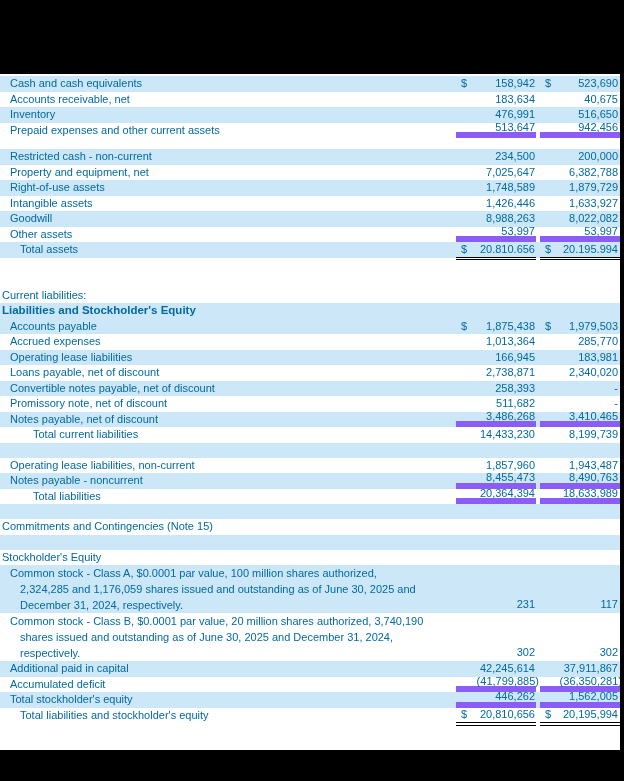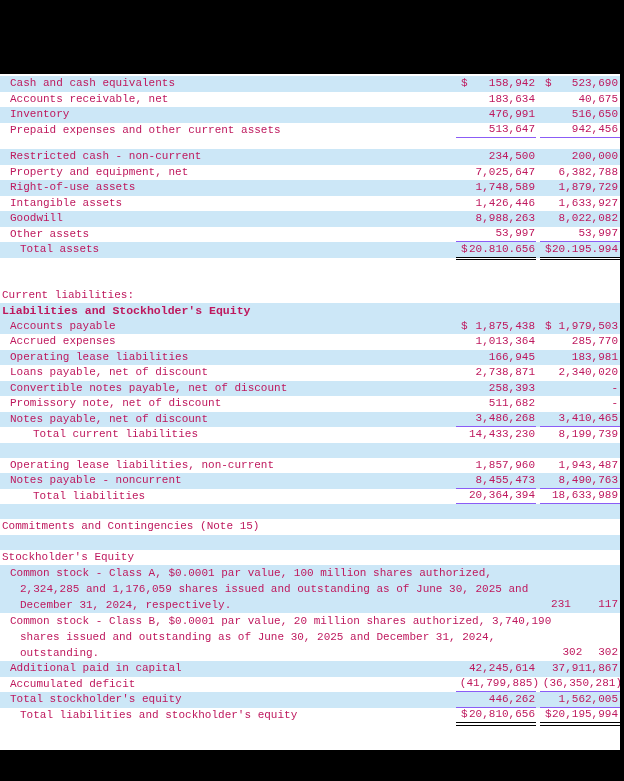--- a/index.html
+++ b/index.html
@@ -1,37 +1,37 @@
 <!DOCTYPE html>
 <html><head>
 <meta charset="utf-8">
 <style>
   html,body{margin:0;padding:0;background:#444;}
   .page{position:relative;width:624px;height:781px;background:#ffffff;overflow:hidden;
-        font-family:Liberation Mono, monospace;color:#be185d;}
+        font-family:Liberation Sans, sans-serif;color:#0369a1;}
   .band{position:absolute;background:#000;}
   .band-top{left:0;top:0;width:624px;height:74px;}
   .band-bottom{left:0;top:750px;width:624px;height:31px;}
   .band-right{left:620px;top:0;width:4px;height:781px;}
   .content{position:absolute;left:0;top:74px;width:620px;background:#fff;padding-top:2px;padding-bottom:12px;}
   .row{display:flex;height:15.5px;overflow:visible;}
   .row.bg-blue{background:#cce7f7;}
   .row.bg-white{background:#ffffff;}
   .lbl{flex:1;font-size:11px;line-height:15.5px;white-space:nowrap;overflow:visible;}
   .ind0{padding-left:2px;}
   .ind1{padding-left:10px;}
   .ind2{padding-left:20px;}
   .ind3{padding-left:33px;}
   .bold{font-weight:bold;font-size:11.5px;}
   .cell{box-sizing:border-box;display:flex;justify-content:flex-end;align-items:center;
         font-size:11px;line-height:15.5px;padding-left:5px;}
   .c1{width:80px;padding-right:1px;}
   .c2{width:80px;margin-left:4px;padding-right:2px;}
   .cell.has-d{justify-content:space-between;}
-  .line-single{border-bottom:1px solid #8b5cf6;}
+  .line-single{border-bottom:6px solid #8b5cf6;}
   .line-double{border-bottom:1px solid #000;position:relative;}
   .line-double::after{content:"";position:absolute;left:0;right:0;bottom:-3.5px;height:0;border-bottom:1px solid #000;}
   .row.multi{height:auto;align-items:flex-end;}
   .row.multi .lbl{line-height:16px;}
   .row.multi .lbl .cont{padding-left:10px;}
   .row.multi .cell{padding-bottom:1px;line-height:16px;}
   .paren{margin-right:-4px;}
 </style>
 </head>
 <body>
@@ -269,21 +269,21 @@
           <span>231</span>
         </div>
         <div class="cell c2">
           <span>117</span>
         </div>
       </div>
       <div class="row bg-white multi">
         <div class="lbl ind1">
           <div>Common stock - Class B, $0.0001 par value, 20 million shares authorized, 3,740,190</div>
           <div class="cont">shares issued and outstanding as of June 30, 2025 and December 31, 2024,</div>
-          <div class="cont">outstanding.</div>
+          <div class="cont">respectively.</div>
         </div>
         <div class="cell c1">
           <span>302</span>
         </div>
         <div class="cell c2">
           <span>302</span>
         </div>
       </div>
       <div class="row bg-blue">
         <div class="lbl ind1">Additional paid in capital</div>

